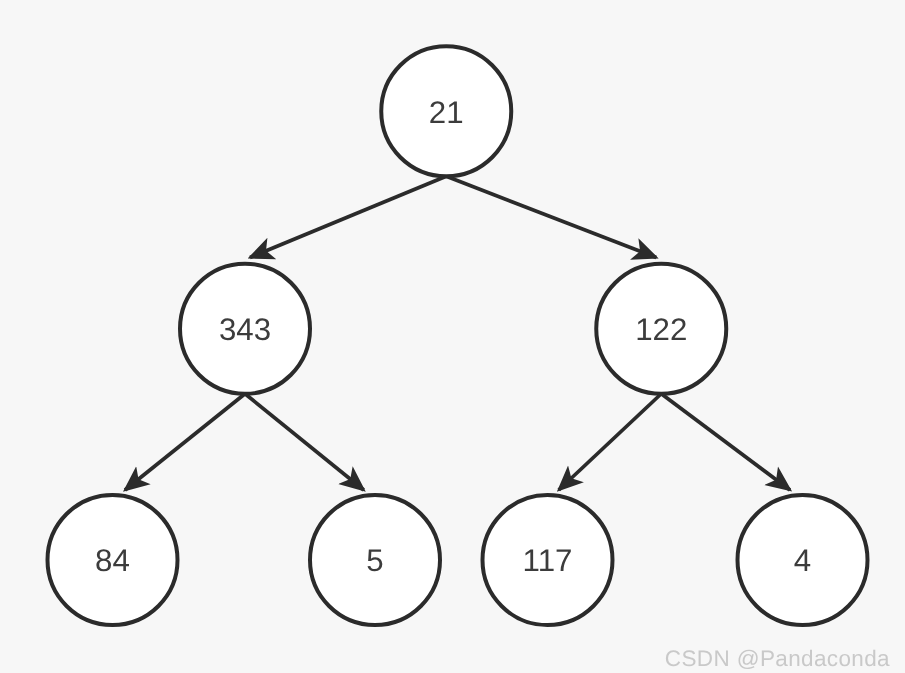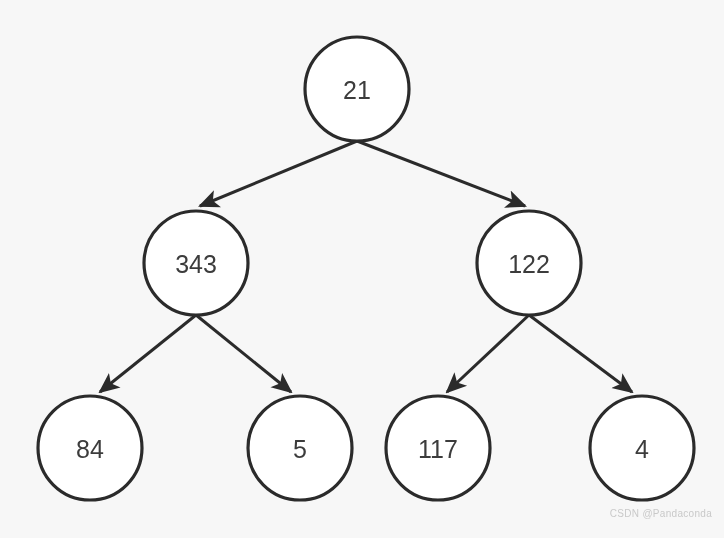--- a/index.html
+++ b/index.html
@@ -39,24 +39,24 @@
     fill: #3c3c3c;
     font-family: "Liberation Sans", sans-serif;
     font-size: 25px;
     font-weight: 300;
     text-anchor: middle;
     dominant-baseline: central;
   }
   .watermark {
     position: absolute;
     right: 12px;
-    bottom: 19px;
+    bottom: 0;
     color: #c9c9c9;
     font-family: "Liberation Sans", sans-serif;
-    font-size: 10px;
+    font-size: 18px;
     letter-spacing: 0.3px;
     user-select: none;
   }
 </style>
 </head>
 <body>
 
 <svg id="tree-canvas" viewBox="0 0 724 538" xmlns="http://www.w3.org/2000/svg">
 
   <defs>

